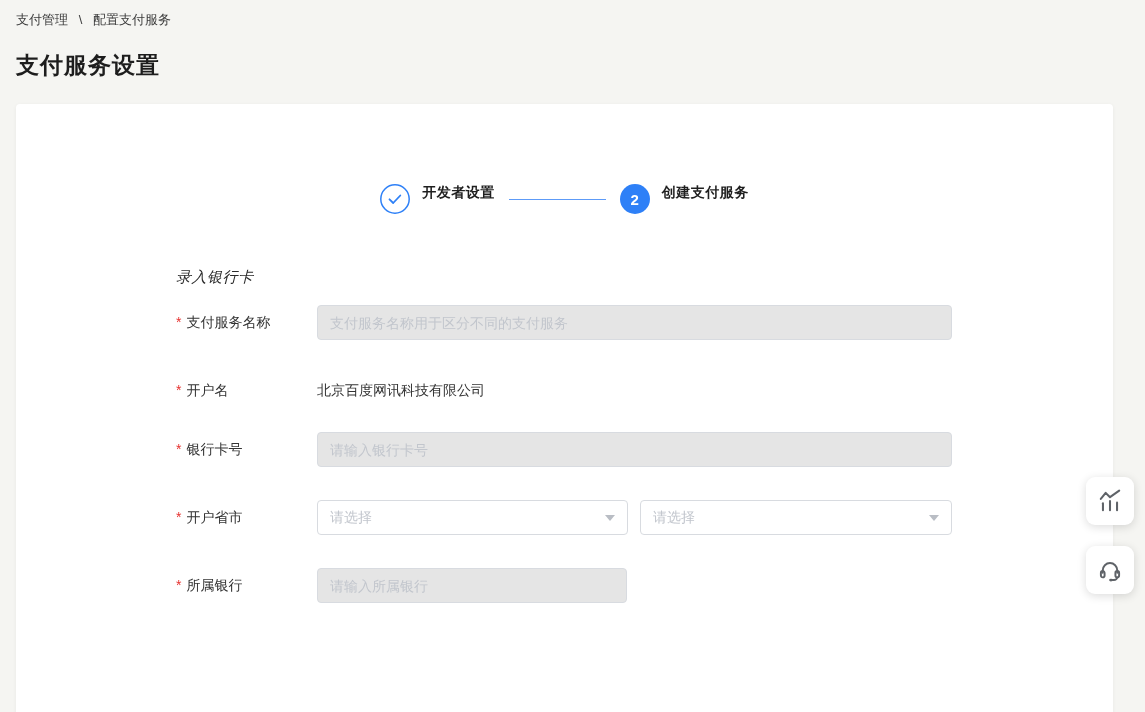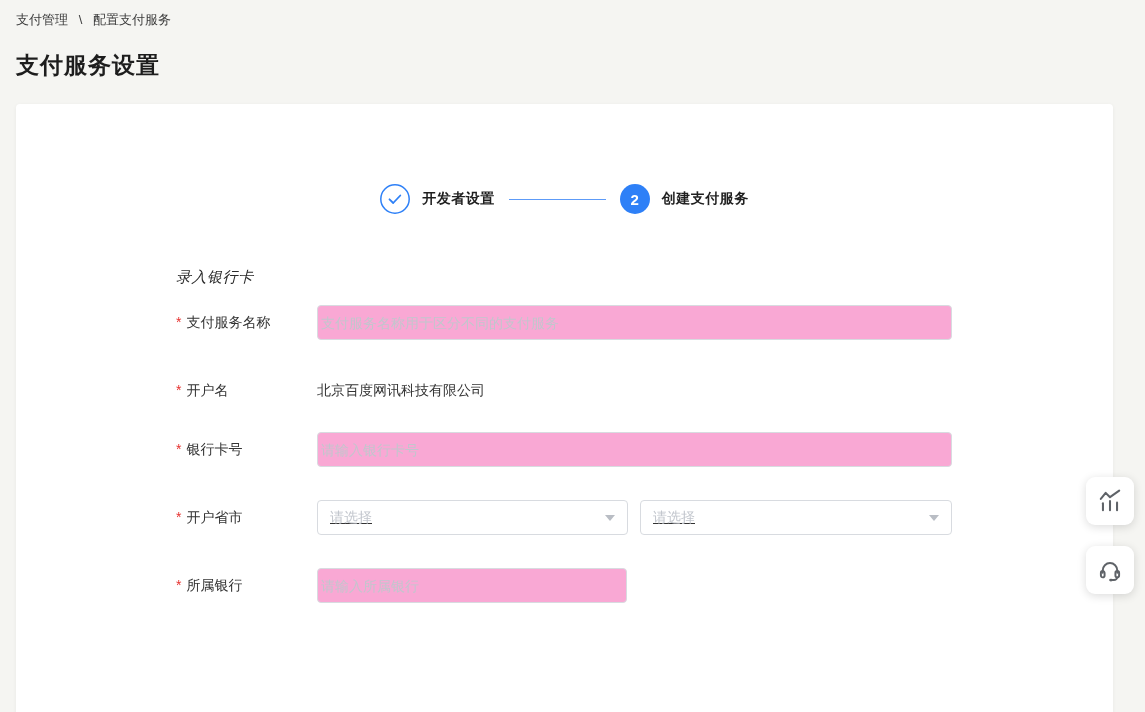--- a/index.html
+++ b/index.html
@@ -26,21 +26,21 @@
     position:absolute; left:16px; top:104px; width:1097px; height:628px;
     background: var(--card-background,#ffffff);
     border-radius:4px;
     box-shadow:0 1px 4px rgba(0,0,0,0.05);
   }
   
   .stepper {
     display:flex; align-items:center; justify-content:center;
     padding-top:80px; height:110px;
   }
-  .step { display:flex; align-items:center; }
+  .step { display:flex; align-items:flex-start; }
   .step-circle {
     width:30px; height:30px; border-radius:50%; flex:0 0 30px;
     display:flex; align-items:center; justify-content:center;
   }
   .step-circle.active {
     background: var(--accent,#2e80f7);
     color:#fff; font-size:15px; font-weight:700;
   }
   .step-label {
     margin-left:12px; font-size:14px; font-weight:600; color:#1f1f1f;
@@ -58,28 +58,28 @@
   }
   .form-row { display:flex; align-items:flex-start; margin-top:18px; }
   .form-row.tight { margin-top:24px; }
   .form-row.gap { margin-top:33px; }
   .form-label {
     width:141px; flex:0 0 141px; line-height:35px; font-size:14px; color:#333;
   }
   .req { color: var(--required-asterisk,#e6302e); margin-right:5px; font-size:14px; }
   .text-input {
     height:35px; border:1px solid var(--input-border,#d8dbe0); border-radius:4px;
-    padding:0 3px; font-size:14px; color:#333; outline:none; background:#f9a8d4;
+    padding:0 12px; font-size:14px; color:#333; outline:none; background:#e5e5e5;
     font-family:inherit;
   }
   .text-input::placeholder { color: var(--placeholder-text,#c2c6cd); }
   .w-long { width:635px; }
   .w-short { width:310px; }
   .static-value { line-height:35px; font-size:14px; color:#333; }
-  .select-pair { display:flex;text-decoration:underline; }
+  .select-pair { display:flex; }
   .select-box {
     height:35px; border:1px solid var(--input-border,#d8dbe0); border-radius:4px;
     display:flex; align-items:center; justify-content:space-between;
     padding:0 12px; background:#fff; cursor:pointer;
   }
   .select-box.first { width:311px; margin-right:12px; }
   .select-box.second { width:312px; }
   .select-placeholder { font-size:14px; color: var(--placeholder-text,#c2c6cd); }
   .caret-down {
     width:0; height:0; border-left:5px solid transparent;

